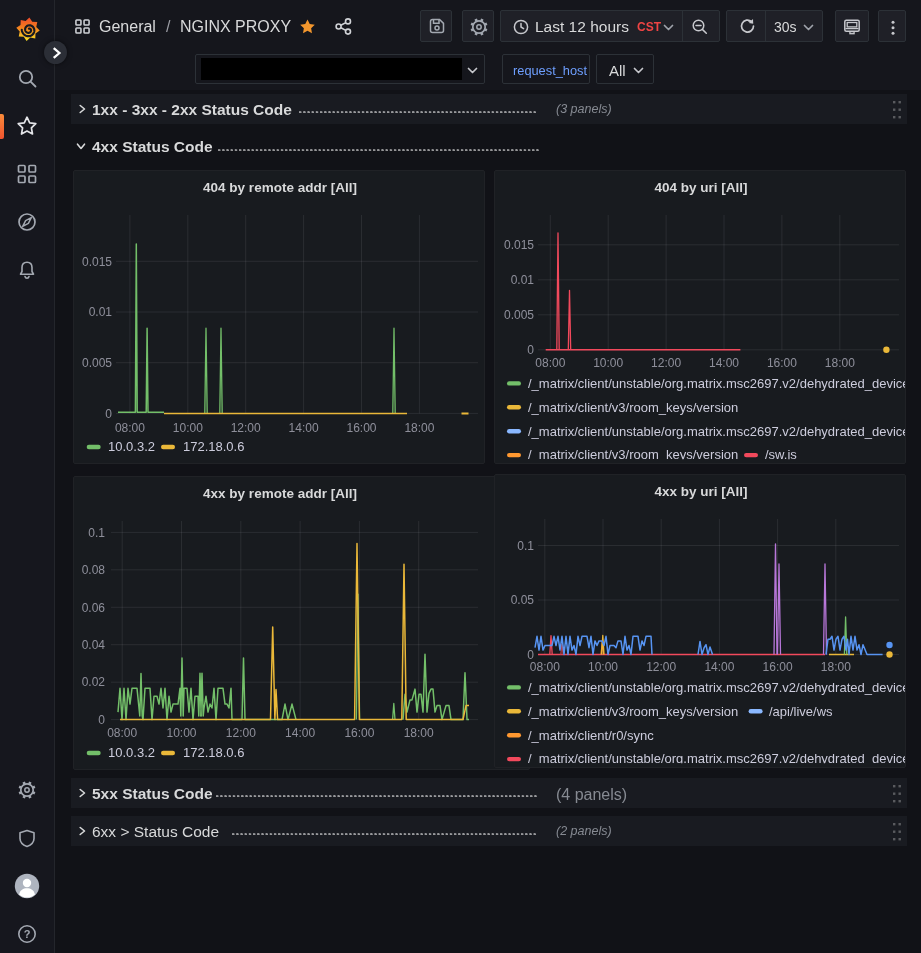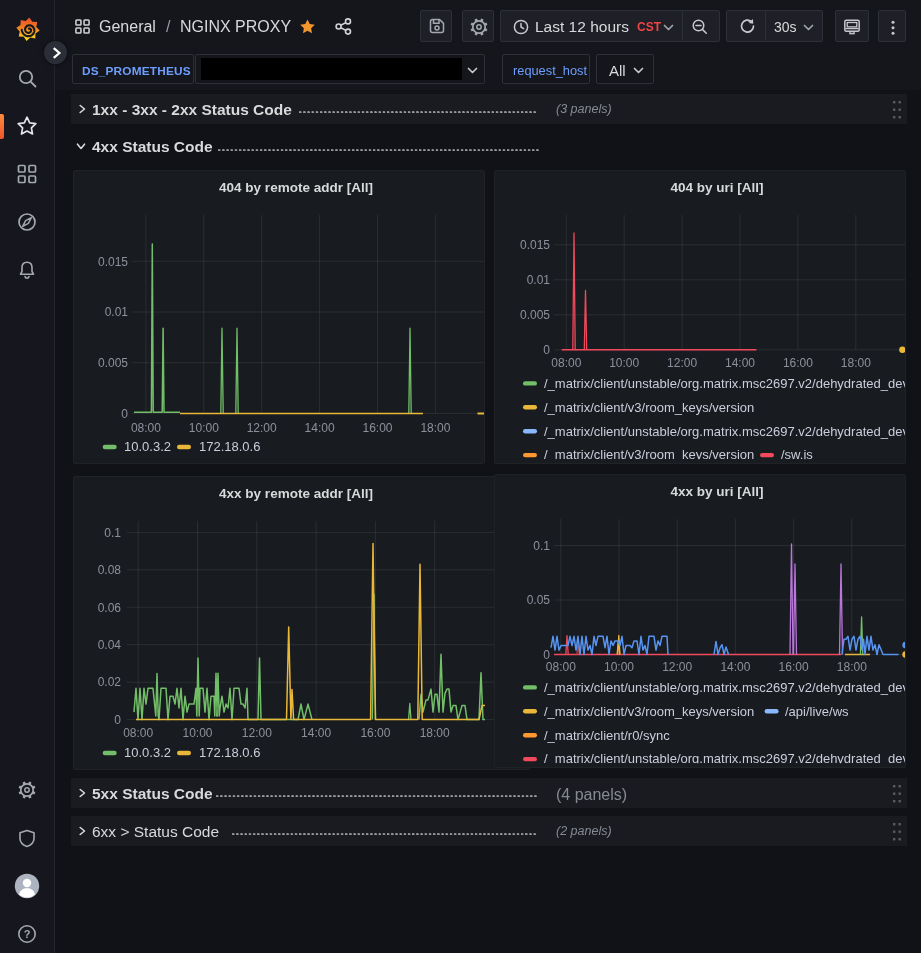--- a/index.html
+++ b/index.html
@@ -1,21 +1,21 @@
 <!DOCTYPE html>
 <html><head><meta charset="utf-8"><style>
 * { margin:0; padding:0; box-sizing:border-box; }
 html,body { width:921px; height:953px; background:#111217; overflow:hidden;
   font-family:"Liberation Sans",sans-serif; }
 .sidebar { position:absolute; left:0; top:0; width:55px; height:953px;
   background:#16171e; border-right:1px solid #24262c; z-index:3; }
 .header { position:absolute; left:0; top:0; width:921px; height:90px; background:#15161c; z-index:2; }
 .hbtn { position:absolute; background:rgba(204,204,220,0.06); border:1px solid #2c3137; border-radius:2px; }
 .vbox { position:absolute; top:54px; height:30px; border:1px solid #2c3137; border-radius:2px; }
-.panel { position:absolute; background:#181b1f; border:1px solid #202226; border-radius:2px; overflow:hidden;padding-left:16px; }
+.panel { position:absolute; background:#181b1f; border:1px solid #202226; border-radius:2px; overflow:hidden; }
 </style></head>
 <body>
 <div class="sidebar">
     <svg style="position:absolute;left:15px;top:16px" width="26" height="27" viewBox="0 0 26 27">
 <defs>
         <linearGradient id="glg" x1="0.5" y1="0" x2="0.5" y2="1">
 <stop offset="0" stop-color="#ef4a2b"></stop>
           <stop offset="0.4" stop-color="#f27a1f"></stop>
           <stop offset="1" stop-color="#f9e125"></stop>
         </linearGradient>
@@ -152,23 +152,20 @@
         <line x1="2.5" y1="10.6" x2="15.5" y2="10.6" stroke="#c7c8cd" stroke-width="1.3"></line>
         <rect x="6.9" y="13.6" width="4.2" height="2.1" fill="none" stroke="#c7c8cd" stroke-width="1.3"></rect>
       </svg>
     </div>
     <div class="hbtn" style="left:878px;top:10px;width:28px;height:32px">
       <svg style="position:absolute;left:12px;top:9px" width="4" height="15">
         <circle cx="2" cy="2.2" r="1.5" fill="#c7c8cd"></circle>
         <circle cx="2" cy="7.7" r="1.5" fill="#c7c8cd"></circle>
         <circle cx="2" cy="13.2" r="1.5" fill="#c7c8cd"></circle>
       </svg>
-    </div>
-    <div class="vbox" style="left:72px;width:122px">
-      <span style="position:absolute;left:9px;top:8.5px;font-size:11.8px;font-weight:700;color:#6e9fff;letter-spacing:0.2px">DS_PROMETHEUS</span>
     </div>
     <div style="position:absolute;left:195px;top:54px;width:290px;height:30px;border:1px solid #2c3137;border-radius:2px">
       <div style="position:absolute;left:5px;top:3px;width:261px;height:22px;background:#000"></div>
       <svg style="position:absolute;left:271px;top:11px" width="11" height="9">
         <polyline points="1.5,2.5 5.5,6.5 9.5,2.5" fill="none" stroke="#c7c8cd" stroke-width="1.7" stroke-linecap="round" stroke-linejoin="round"></polyline>
       </svg>
     </div>
     <div class="vbox" style="left:502px;width:88px">
       <span style="position:absolute;left:10px;top:8px;font-size:12.8px;font-weight:500;color:#6e9fff">request_host</span>
     </div>

